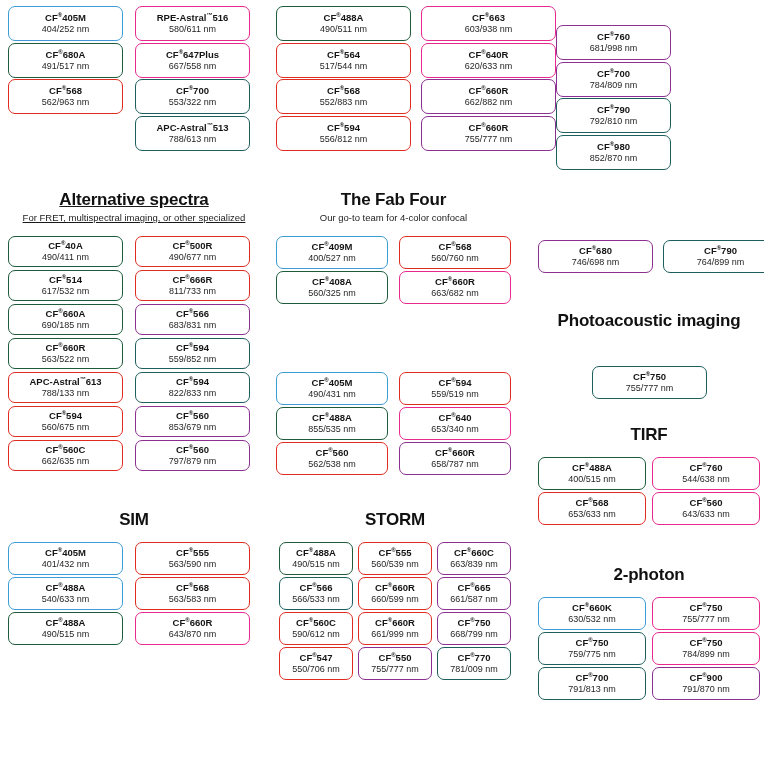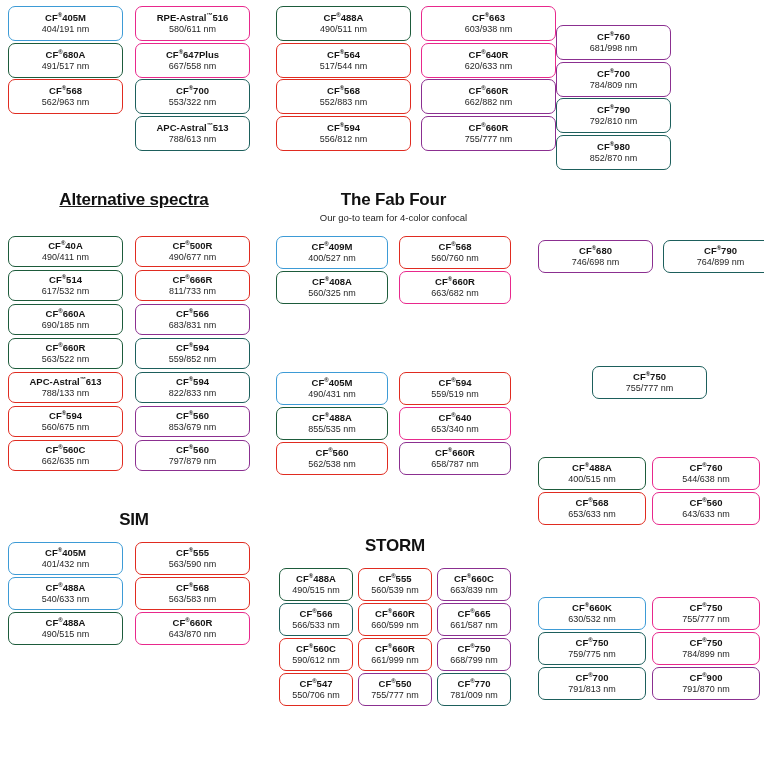--- a/index.html
+++ b/index.html
@@ -83,21 +83,21 @@
   }
 </style>
 </head>
 <body>
 
 <div class="canvas">
     <div class="section" style="left: 8px; top: 6px; width: 242px; height: 144.5px;">
       <div class="grid" style="position: absolute; left: 0px; top: 0px; width: 242px; height: 144.5px;">
         <div class="chip" style="left: 0px; top: 0px; width: 115px; height: 35px; border-color: rgb(61, 155, 214);">
           <div class="nm">CF<sup>®</sup>405M</div>
-          <div class="wl">404/191 nm</div>
+          <div class="wl">404/252 nm</div>
         </div>
         <div class="chip" style="left: 0px; top: 36.5px; width: 115px; height: 35px; border-color: rgb(29, 91, 59);">
           <div class="nm">CF<sup>®</sup>680A</div>
           <div class="wl">491/517 nm</div>
         </div>
         <div class="chip" style="left: 0px; top: 73px; width: 115px; height: 35px; border-color: rgb(224, 43, 32);">
           <div class="nm">CF<sup>®</sup>568</div>
           <div class="wl">562/963 nm</div>
         </div>
         <div class="chip" style="left: 127px; top: 0px; width: 115px; height: 35px; border-color: rgb(232, 40, 140);">
@@ -169,20 +169,21 @@
           <div class="wl">792/810 nm</div>
         </div>
         <div class="chip" style="left: 0px; top: 109.5px; width: 115px; height: 35px; border-color: rgb(29, 95, 92);">
           <div class="nm">CF<sup>®</sup>980</div>
           <div class="wl">852/870 nm</div>
         </div>
       </div>
     </div>
     <div class="section" style="left: 8px; top: 190px; width: 252px; height: 281px; text-decoration: underline;">
       <div class="sec-title" style="width: 252px;">Alternative spectra</div>
+      <div class="sec-sub" style="width: 252px;">For FRET, multispectral imaging, or other specialized</div>
       <div class="grid" style="position: absolute; left: 0px; top: 46px; width: 242px; height: 235px;">
         <div class="chip" style="left: 0px; top: 0px; width: 115px; height: 31px; border-color: rgb(29, 91, 59);">
           <div class="nm">CF<sup>®</sup>40A</div>
           <div class="wl">490/411 nm</div>
         </div>
         <div class="chip" style="left: 0px; top: 34px; width: 115px; height: 31px; border-color: rgb(29, 91, 59);">
           <div class="nm">CF<sup>®</sup>514</div>
           <div class="wl">617/532 nm</div>
         </div>
         <div class="chip" style="left: 0px; top: 68px; width: 115px; height: 31px; border-color: rgb(29, 91, 59);">
@@ -263,20 +264,21 @@
           <div class="nm">CF<sup>®</sup>680</div>
           <div class="wl">746/698 nm</div>
         </div>
         <div class="chip" style="left: 125px; top: 0px; width: 115px; height: 33px; border-color: rgb(29, 95, 92);">
           <div class="nm">CF<sup>®</sup>790</div>
           <div class="wl">764/899 nm</div>
         </div>
       </div>
     </div>
     <div class="section" style="left: 538px; top: 310px; width: 222px; height: 89px;">
+      <div class="sec-title two-line" style="width: 222px;">Photoacoustic imaging</div>
       <div class="grid" style="position: absolute; left: 54px; top: 56px; width: 115px; height: 33px;">
         <div class="chip" style="left: 0px; top: 0px; width: 115px; height: 33px; border-color: rgb(29, 95, 92);">
           <div class="nm">CF<sup>®</sup>750</div>
           <div class="wl">755/777 nm</div>
         </div>
       </div>
     </div>
     <div class="section" style="left: 276px; top: 340px; width: 235px; height: 135px;">
       <div class="grid" style="position: absolute; left: 0px; top: 32px; width: 235px; height: 103px;">
         <div class="chip" style="left: 0px; top: 0px; width: 112px; height: 33px; border-color: rgb(61, 155, 214);">
@@ -299,20 +301,21 @@
           <div class="nm">CF<sup>®</sup>640</div>
           <div class="wl">653/340 nm</div>
         </div>
         <div class="chip" style="left: 123px; top: 70px; width: 112px; height: 33px; border-color: rgb(139, 47, 144);">
           <div class="nm">CF<sup>®</sup>660R</div>
           <div class="wl">658/787 nm</div>
         </div>
       </div>
     </div>
     <div class="section" style="left: 538px; top: 425px; width: 222px; height: 100px;">
+      <div class="sec-title" style="width: 222px;">TIRF</div>
       <div class="grid" style="position: absolute; left: 0px; top: 32px; width: 222px; height: 68px;">
         <div class="chip" style="left: 0px; top: 0px; width: 108px; height: 33px; border-color: rgb(29, 91, 59);">
           <div class="nm">CF<sup>®</sup>488A</div>
           <div class="wl">400/515 nm</div>
         </div>
         <div class="chip" style="left: 0px; top: 35px; width: 108px; height: 33px; border-color: rgb(224, 43, 32);">
           <div class="nm">CF<sup>®</sup>568</div>
           <div class="wl">653/633 nm</div>
         </div>
         <div class="chip" style="left: 114px; top: 0px; width: 108px; height: 33px; border-color: rgb(232, 40, 140);">
@@ -347,21 +350,21 @@
         <div class="chip" style="left: 127px; top: 35px; width: 115px; height: 33px; border-color: rgb(224, 43, 32);">
           <div class="nm">CF<sup>®</sup>568</div>
           <div class="wl">563/583 nm</div>
         </div>
         <div class="chip" style="left: 127px; top: 70px; width: 115px; height: 33px; border-color: rgb(232, 40, 140);">
           <div class="nm">CF<sup>®</sup>660R</div>
           <div class="wl">643/870 nm</div>
         </div>
       </div>
     </div>
-    <div class="section" style="left: 279px; top: 536px; width: 232px; height: 170px;">
+    <div class="section" style="left: 279px; top: 510px; width: 232px; height: 170px;">
       <div class="sec-title" style="width: 232px;">STORM</div>
       <div class="grid" style="position: absolute; left: 0px; top: 32px; width: 232px; height: 138px;">
         <div class="chip" style="left: 0px; top: 0px; width: 74px; height: 33px; border-color: rgb(29, 91, 59);">
           <div class="nm">CF<sup>®</sup>488A</div>
           <div class="wl">490/515 nm</div>
         </div>
         <div class="chip" style="left: 0px; top: 35px; width: 74px; height: 33px; border-color: rgb(29, 95, 92);">
           <div class="nm">CF<sup>®</sup>566</div>
           <div class="wl">566/533 nm</div>
         </div>
@@ -401,20 +404,21 @@
           <div class="nm">CF<sup>®</sup>750</div>
           <div class="wl">668/799 nm</div>
         </div>
         <div class="chip" style="left: 158px; top: 105px; width: 74px; height: 33px; border-color: rgb(29, 95, 92);">
           <div class="nm">CF<sup>®</sup>770</div>
           <div class="wl">781/009 nm</div>
         </div>
       </div>
     </div>
     <div class="section" style="left: 538px; top: 565px; width: 222px; height: 135px;">
+      <div class="sec-title" style="width: 222px;">2-photon</div>
       <div class="grid" style="position: absolute; left: 0px; top: 32px; width: 222px; height: 103px;">
         <div class="chip" style="left: 0px; top: 0px; width: 108px; height: 33px; border-color: rgb(61, 155, 214);">
           <div class="nm">CF<sup>®</sup>660K</div>
           <div class="wl">630/532 nm</div>
         </div>
         <div class="chip" style="left: 0px; top: 35px; width: 108px; height: 33px; border-color: rgb(29, 95, 92);">
           <div class="nm">CF<sup>®</sup>750</div>
           <div class="wl">759/775 nm</div>
         </div>
         <div class="chip" style="left: 0px; top: 70px; width: 108px; height: 33px; border-color: rgb(29, 95, 92);">

